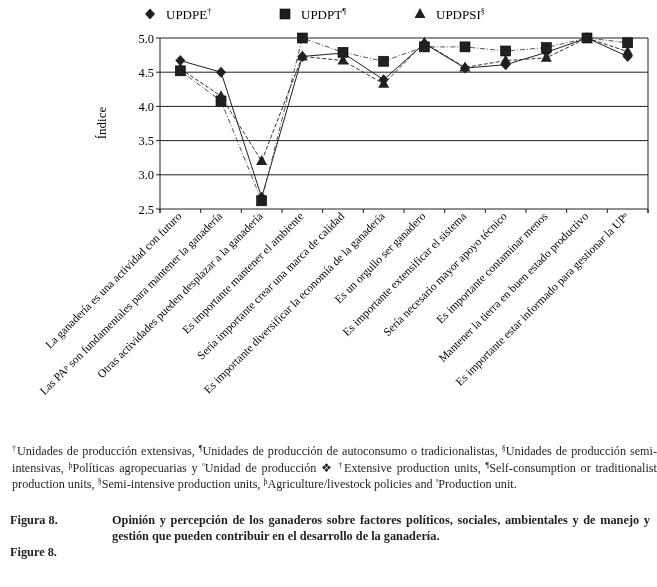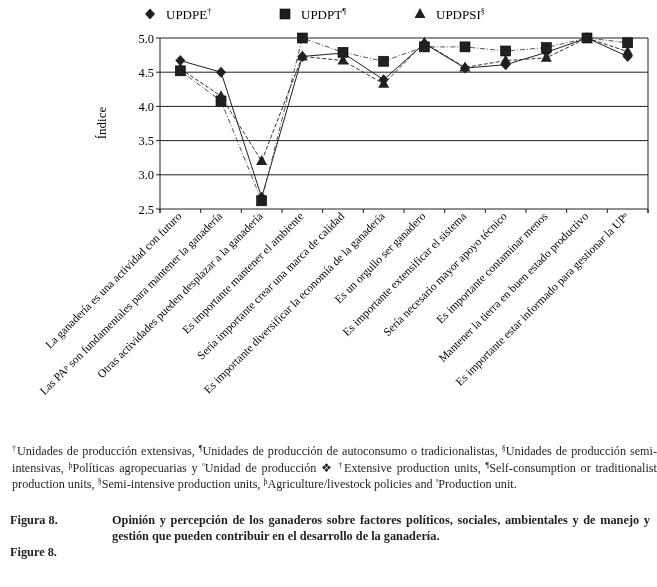--- a/index.html
+++ b/index.html
@@ -8,23 +8,23 @@
   #chart-svg { position: absolute; left: 0; top: 0; }
   .legend-label { font-size: 13px; }
   .tick-label { font-size: 12.5px; }
   .cat-label { font-size: 11.5px; }
   .axis-title { font-size: 13px; }
   .footnote { position: absolute; left: 12px; top: 443px; width: 645px;
               font-size: 12.2px; line-height: 16.5px; text-align: justify; }
   .footnote sup { font-size: 8px; vertical-align: 4px; line-height: 0; }
   .caption { position: absolute; left: 10px; top: 512px; width: 640px;
              font-size: 12.3px; line-height: 16.2px; font-weight: bold; }
-  .cap-row { display: flex; gap: 36px; }
+  .cap-row { display: flex; }
   .cap-lab { width: 66px; flex: none; }
-  .cap-txt { flex: 1; text-align: justify; }
+  .cap-txt { flex: 1; text-align: justify; margin-left: 36px; }
 </style>
 </head>
 <body>
 
 <svg id="chart-svg" width="657" height="440">
   <g id="legend">
       <polygon points="150,8.5 155,14 150,19.5 145,14" fill="#231f20"></polygon>
       <text x="166" y="19" class="legend-label">UPDPE<tspan font-size="8" dy="-5">†</tspan></text>
       <rect x="280" y="9" width="10" height="10" fill="#231f20" stroke="#000" stroke-width="0.6"></rect>
       <text x="301" y="19" class="legend-label">UPDPT<tspan font-size="8" dy="-5">¶</tspan></text>

